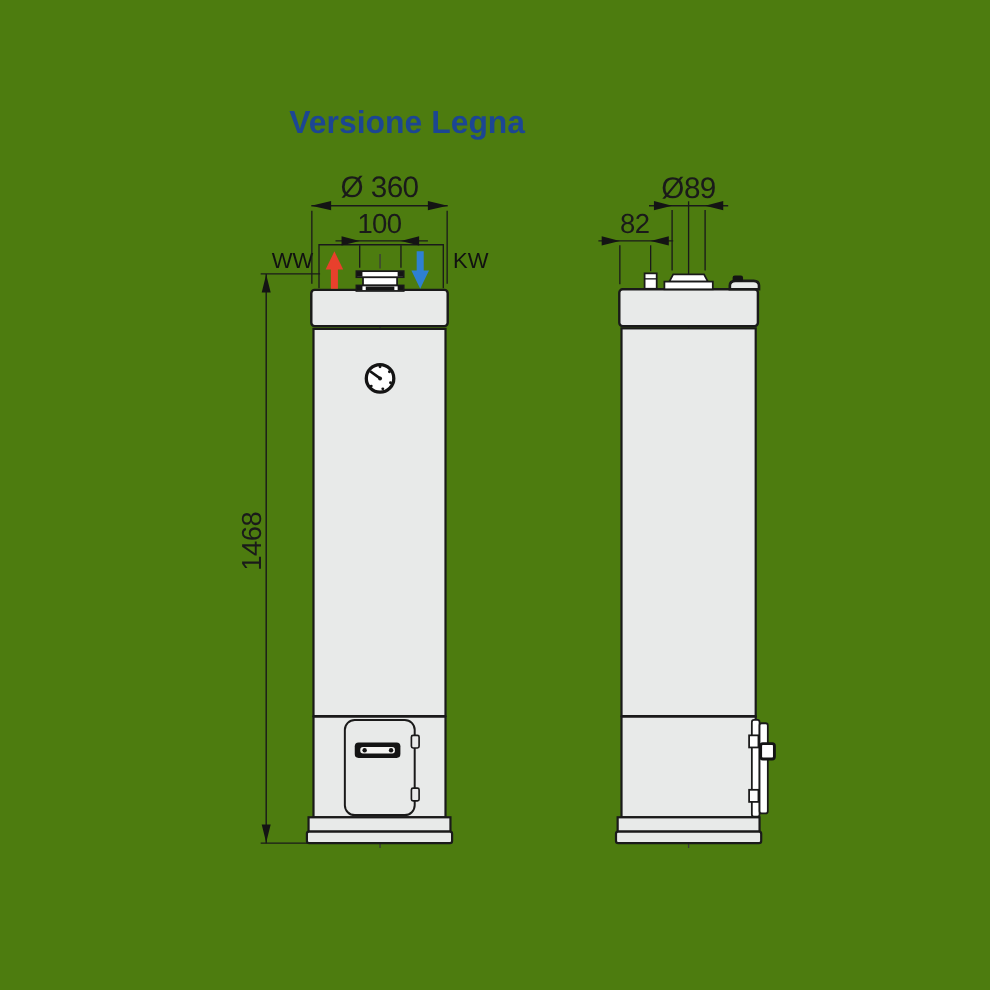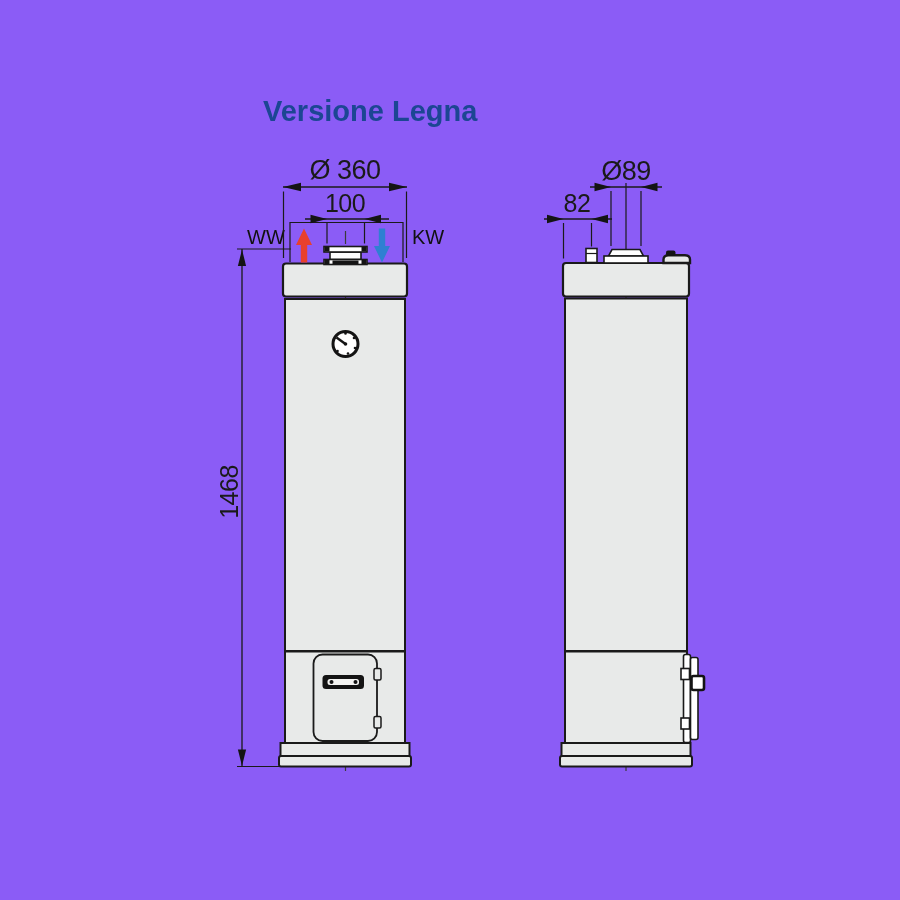--- a/index.html
+++ b/index.html
@@ -1,16 +1,16 @@
 <!DOCTYPE html>
 <html><head>
 <meta charset="utf-8">
 <style>
   html,body{margin:0;padding:0;background:#ffffff;}
-  .canvas{position:relative;width:900px;height:900px;background:#8b5cf6;overflow:hidden;
+  .canvas{position:relative;width:900px;height:900px;background:#4d7c0f;overflow:hidden;
           font-family:"Liberation Sans",sans-serif;}
   svg{position:absolute;left:0;top:0;}
   .title-text{font-family:"Liberation Sans",sans-serif;font-size:29px;font-weight:bold;letter-spacing:0px;}
   .dim-lg{font-family:"Liberation Sans",sans-serif;font-size:27px;fill:#1a1a1a;text-anchor:middle;letter-spacing:-0.5px;}
   .dim-md{font-family:"Liberation Sans",sans-serif;font-size:25px;fill:#1a1a1a;text-anchor:middle;letter-spacing:-0.5px;}
   .lbl{font-family:"Liberation Sans",sans-serif;font-size:20px;fill:#111;text-anchor:middle;}
   .tank{fill:#e8eae9;stroke:#1a1a1a;}
   .w22{stroke-width:2.2;} .w2{stroke-width:2;} .w18{stroke-width:1.8;} .w16{stroke-width:1.6;}
   .dimln{stroke:#1a1a1a;stroke-width:1.3;fill:none;}
   .extln{stroke:#1a1a1a;stroke-width:1.2;fill:none;}

